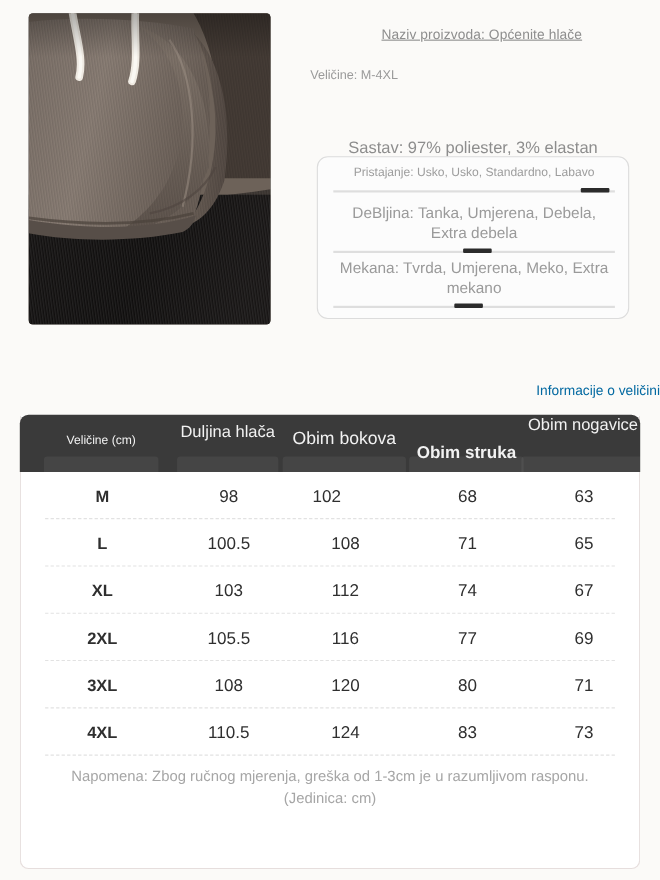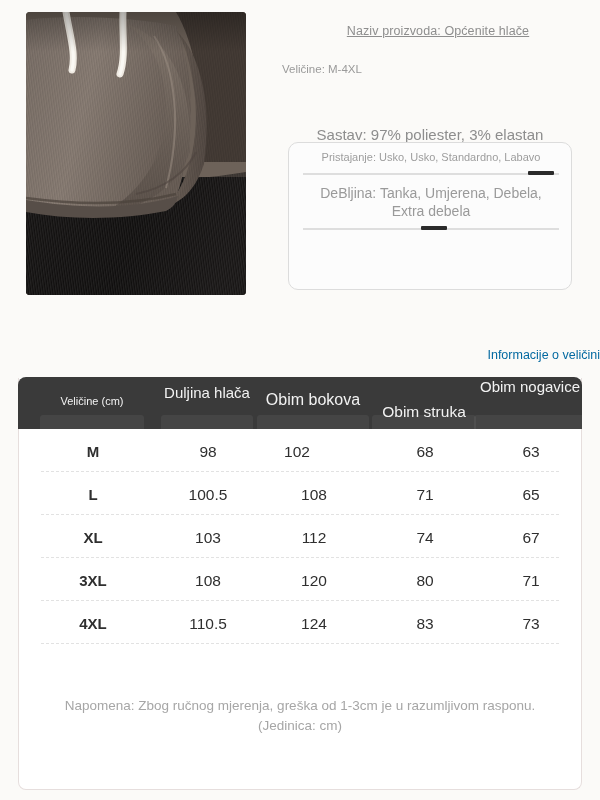--- a/index.html
+++ b/index.html
@@ -303,36 +303,43 @@
     </div>
 
     <div class="attr-row r2">
       <div class="attr-label">DeBljina: Tanka, Umjerena, Debela, Extra debela</div>
       <div class="slider">
         <div class="slider-track"></div>
         <div class="slider-thumb" id="thumb1" style="left: calc(51% - 13px);"></div>
       </div>
     </div>
 
+    <div class="attr-row r3">
+      <div class="attr-label">Mekana: Tvrda, Umjerena, Meko, Extra mekano</div>
+      <div class="slider">
+        <div class="slider-track"></div>
+        <div class="slider-thumb" id="thumb2" style="left: calc(48% - 13px);"></div>
+      </div>
+    </div>
 
   </div>
 </div>
 
 <div class="size-title">Informacije o veličini</div>
 
 <div class="table-card">
   <div class="thead" id="thead">
       <div class="th-pill" style="left: 22px; width: 104px;"></div>
       <div class="th" style="left: 22px; width: 104px; top: 18px; font-size: 11px; line-height: 1.1;">Veličine (cm)</div>
       <div class="th-pill" style="left: 143px; width: 92px;"></div>
       <div class="th" style="left: 143px; width: 92px; top: 8px; font-size: 15px; line-height: 1.1;">Duljina hlača</div>
       <div class="th-pill" style="left: 239px; width: 112px;"></div>
       <div class="th" style="left: 239px; width: 112px; top: 14px; font-size: 16px; line-height: 1.1;">Obim bokova</div>
       <div class="th-pill" style="left: 354px; width: 104px;"></div>
-      <div class="th" style="left: 354px; width: 104px; top: 26px; font-size: 15.5px; line-height: 1.1;">Obim struka</div>
+      <div class="th" style="left: 354px; width: 104px; top: 26px; font-size: 15.5px; line-height: 1.1; font-weight: bold;">Obim struka</div>
       <div class="th-pill" style="left: 456px; width: 112px;"></div>
       <div class="th" style="left: 456px; width: 112px; top: 2px; font-size: 15px; line-height: 1.1;">Obim nogavice</div>
     </div>
   <div class="tbody" id="tbody">
       <div class="trow">
         <div class="cell size-cell" style="left: 22px; width: 104px;">M</div>
         <div class="cell" style="left: 143px; width: 92px;">98</div>
         <div class="cell" style="left: 222px; width: 112px;">102</div>
         <div class="cell" style="left: 354px; width: 104px;">68</div>
         <div class="cell" style="left: 456px; width: 112px;">63</div>
@@ -348,20 +355,28 @@
       </div>
       <div class="trow">
         <div class="cell size-cell" style="left: 22px; width: 104px;">XL</div>
         <div class="cell" style="left: 143px; width: 92px;">103</div>
         <div class="cell" style="left: 239px; width: 112px;">112</div>
         <div class="cell" style="left: 354px; width: 104px;">74</div>
         <div class="cell" style="left: 456px; width: 112px;">67</div>
         <div class="row-sep"></div>
       </div>
       <div class="trow">
+        <div class="cell size-cell" style="left: 22px; width: 104px;">2XL</div>
+        <div class="cell" style="left: 143px; width: 92px;">105.5</div>
+        <div class="cell" style="left: 239px; width: 112px;">116</div>
+        <div class="cell" style="left: 354px; width: 104px;">77</div>
+        <div class="cell" style="left: 456px; width: 112px;">69</div>
+        <div class="row-sep"></div>
+      </div>
+      <div class="trow">
         <div class="cell size-cell" style="left: 22px; width: 104px;">3XL</div>
         <div class="cell" style="left: 143px; width: 92px;">108</div>
         <div class="cell" style="left: 239px; width: 112px;">120</div>
         <div class="cell" style="left: 354px; width: 104px;">80</div>
         <div class="cell" style="left: 456px; width: 112px;">71</div>
         <div class="row-sep"></div>
       </div>
       <div class="trow">
         <div class="cell size-cell" style="left: 22px; width: 104px;">4XL</div>
         <div class="cell" style="left: 143px; width: 92px;">110.5</div>

